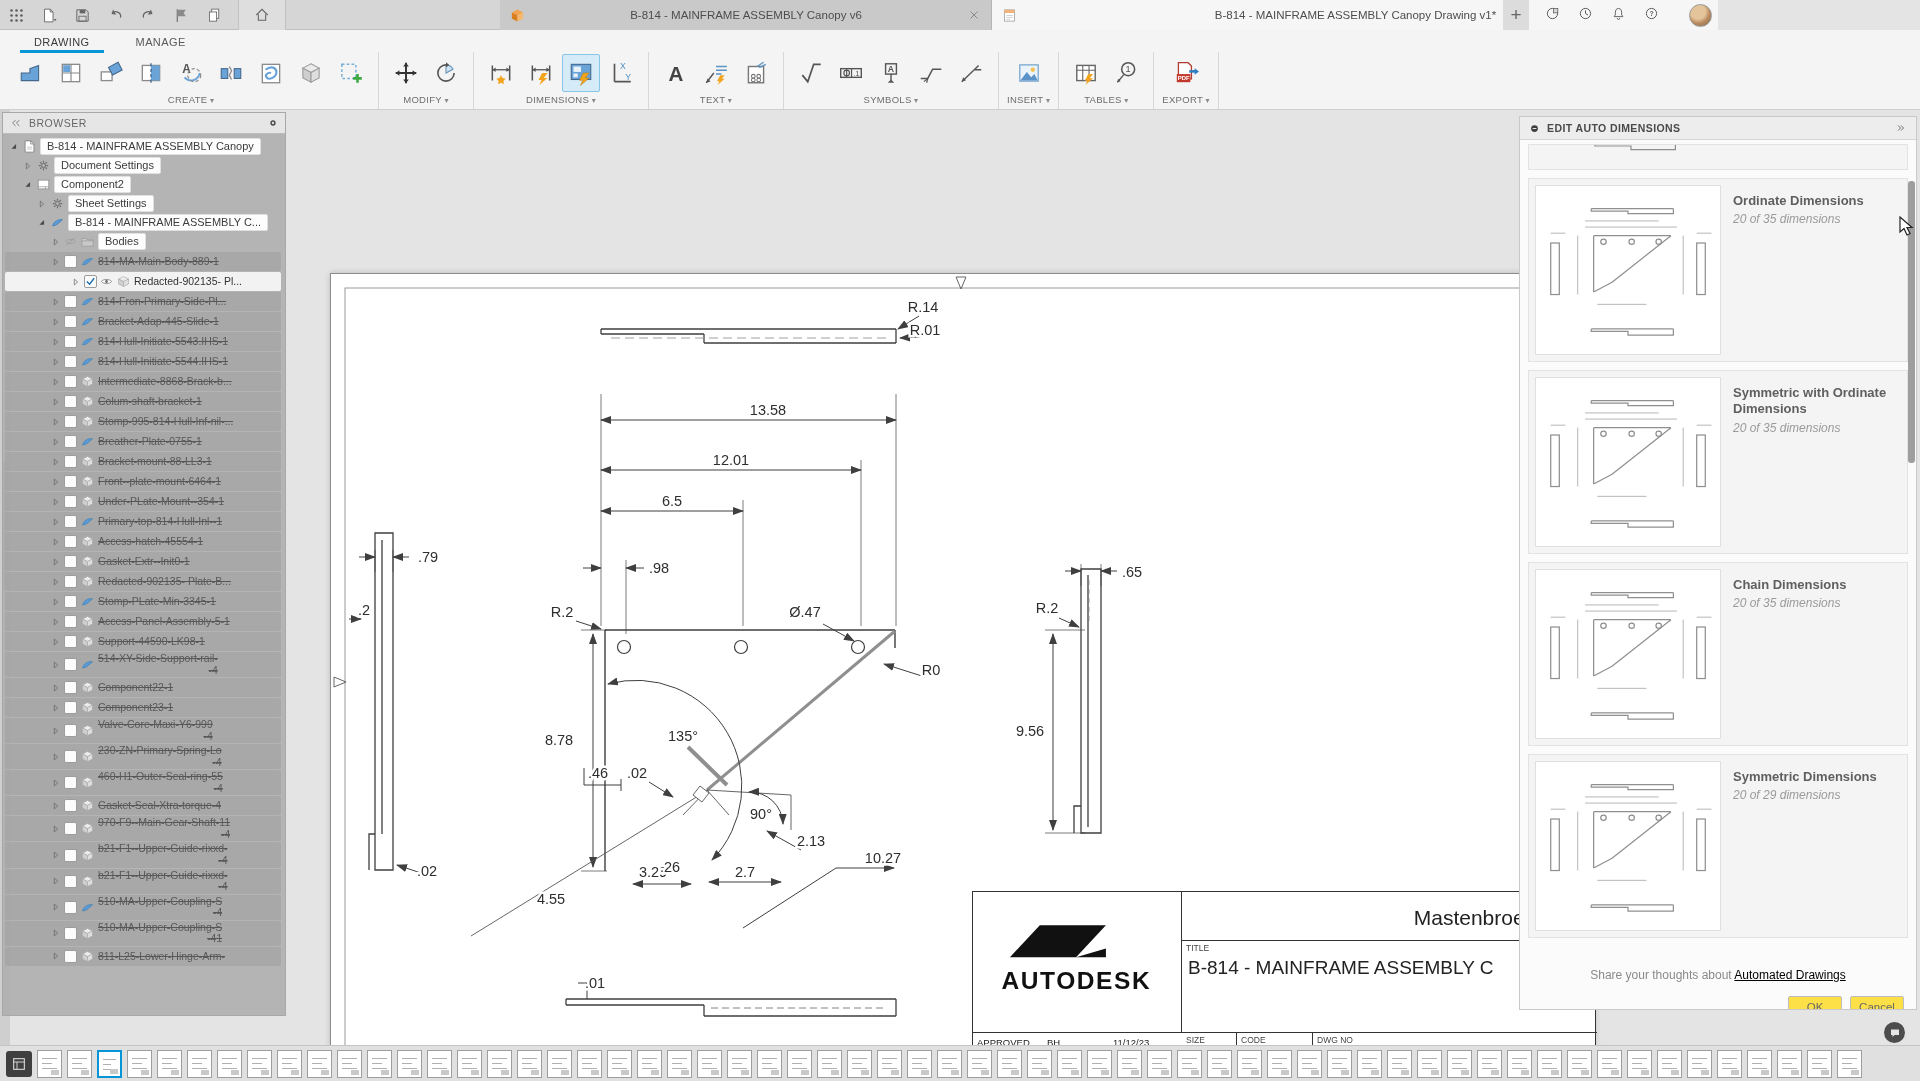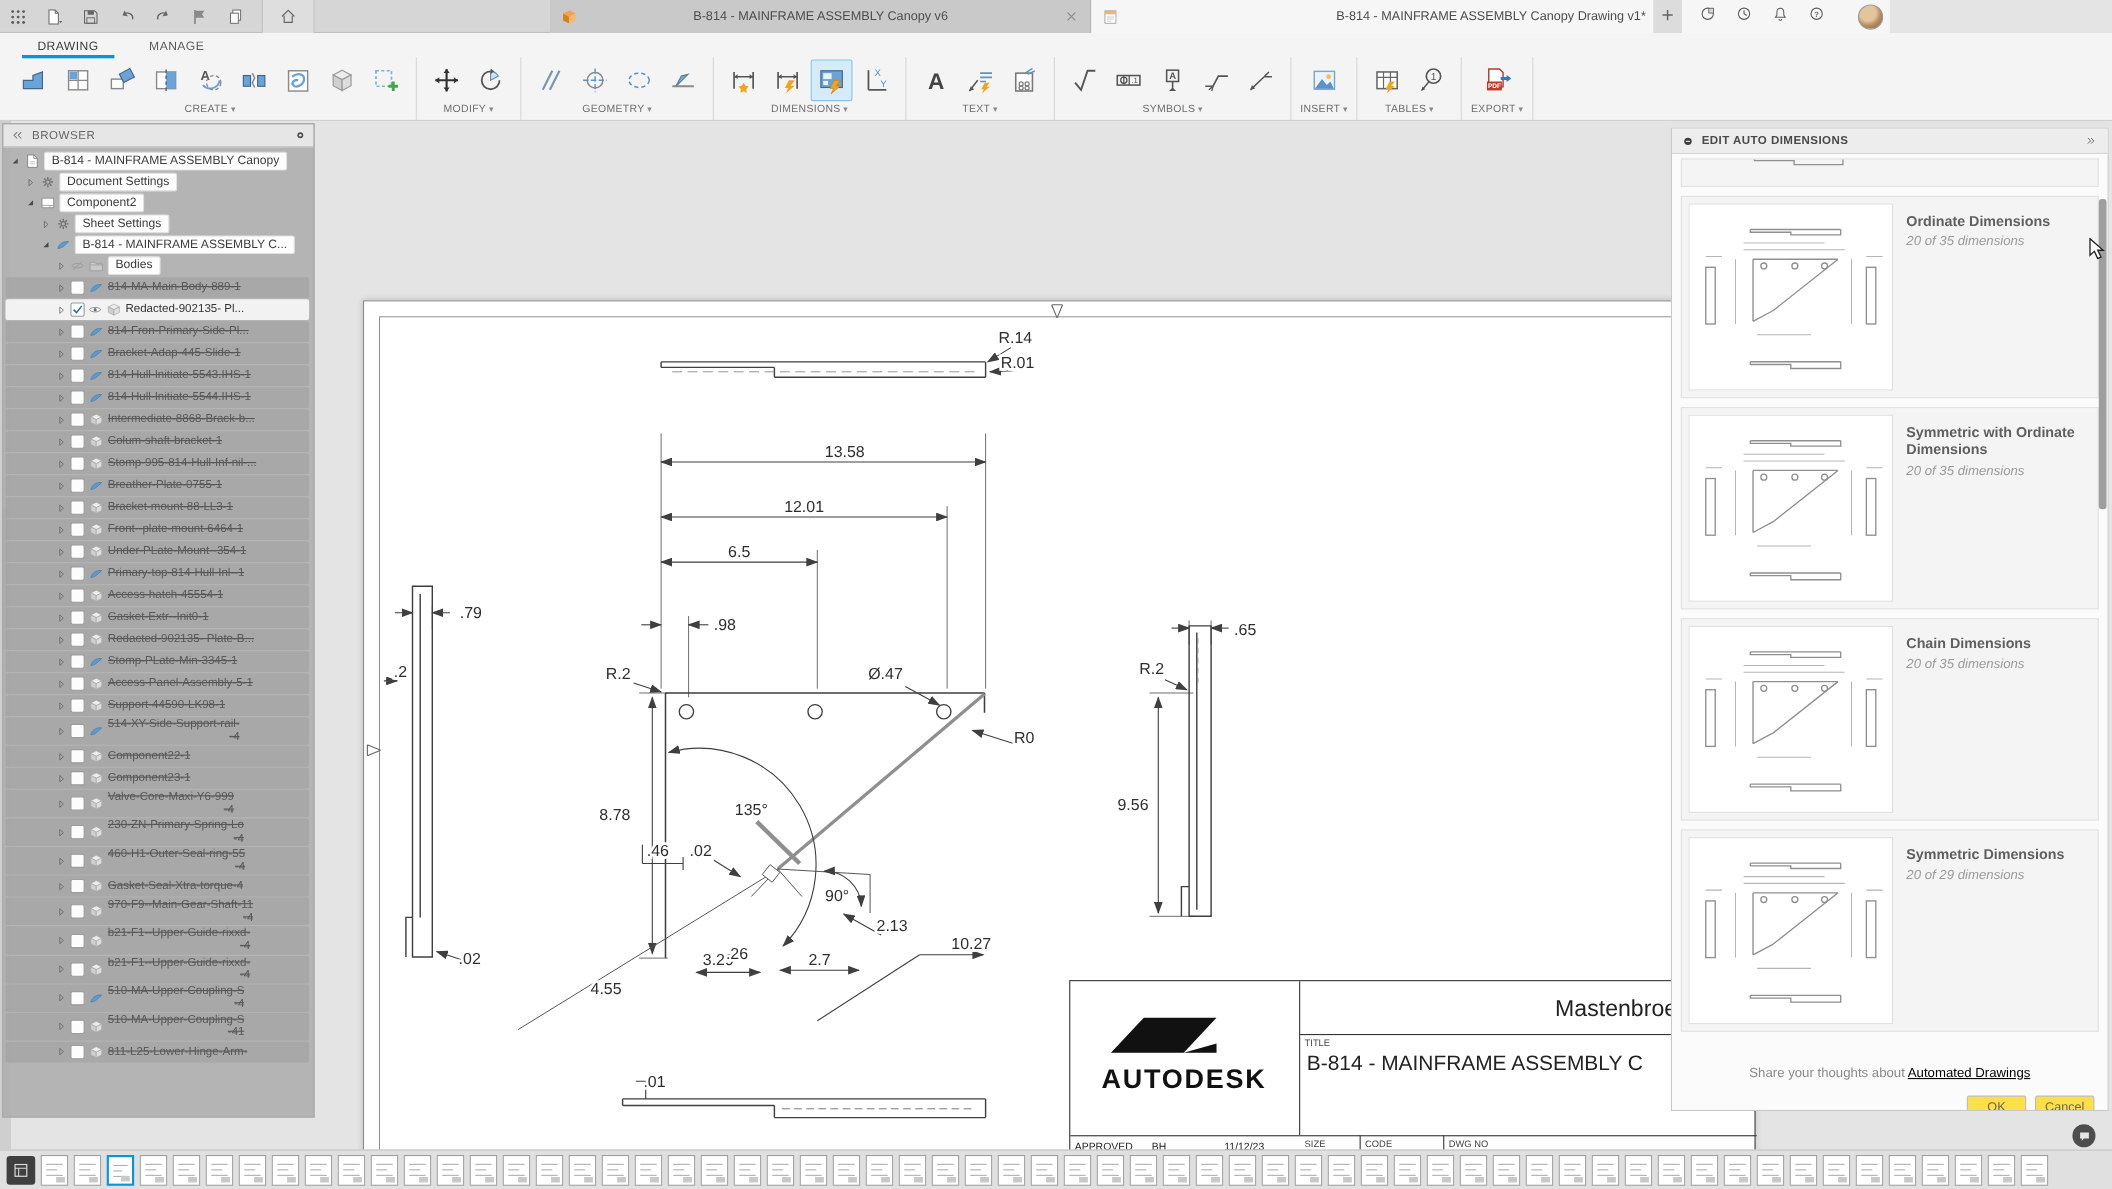--- a/index.html
+++ b/index.html
@@ -295,48 +295,20 @@
               <path d="M12 2 l3 2.5 -3 2.5 z" fill="#555"></path>
             </svg>
           </div>
         </div>
         <div class="glabel">MODIFY</div>
       </div>
       <div class="rgroup">
         <div class="icons">
           <div class="rbtn">
             <svg class="ic" viewBox="0 0 24 24">
-              <path d="M5 20 L13 4" stroke="#7a96ad" stroke-width="1.8"></path>
-              <path d="M11 20 L19 4" stroke="#7a96ad" stroke-width="1.8"></path>
-            </svg>
-          </div>
-          <div class="rbtn">
-            <svg class="ic" viewBox="0 0 24 24">
-              <circle cx="12" cy="12" r="6.5" fill="none" stroke="#8a8a8a" stroke-width="1.3"></circle>
-              <path d="M12 2 V22 M2 12 H22" stroke="#5b94c4" stroke-width="1.2" stroke-dasharray="4.5,2"></path>
-            </svg>
-          </div>
-          <div class="rbtn">
-            <svg class="ic" viewBox="0 0 24 24">
-              <ellipse cx="12" cy="12" rx="8.5" ry="6" fill="none" stroke="#5b94c4" stroke-width="1.3" stroke-dasharray="3.5,2.5"></ellipse>
-            </svg>
-          </div>
-          <div class="rbtn">
-            <svg class="ic" viewBox="0 0 24 24">
-              <path d="M3 17 H21" stroke="#8a8a8a" stroke-width="1.5"></path>
-              <path d="M6 17 L16 7 l-5.5 1.5 z" fill="#7fb2d9" stroke="#55819f" stroke-width="1"></path>
-            </svg>
-          </div>
-        </div>
-        <div class="glabel">GEOMETRY</div>
-      </div>
-      <div class="rgroup">
-        <div class="icons">
-          <div class="rbtn">
-            <svg class="ic" viewBox="0 0 24 24">
               <path d="M4 5 V19 M20 5 V19" stroke="#555" stroke-width="1.4"></path>
               <path d="M4 9 H20" stroke="#555" stroke-width="1.2"></path>
               <path d="M4 9 l3-2 v4 z M20 9 l-3-2 v4 z" fill="#555"></path>
               <path d="M12 14 l1.4 2.6 2.9.6 -2 2.2 .3 3 -2.6-1.3 -2.6 1.3 .3-3 -2-2.2 2.9-.6 z" fill="#f2a41d"></path>
             </svg>
           </div>
           <div class="rbtn">
             <svg class="ic" viewBox="0 0 24 24">
               <path d="M4 5 V19 M20 5 V19" stroke="#555" stroke-width="1.4"></path>
               <path d="M4 9 H20" stroke="#555" stroke-width="1.2"></path>
@@ -778,21 +750,21 @@
           </svg>
         </span>
         <span class="cbox"></span>
         <span class="nicon">
           <svg class="ic" viewBox="0 0 24 24">
             <path d="M4 17.5 C6 10 13 6.5 20 7.5 L14 13 C11 16 7 17.5 4 17.5 Z" fill="#5b9bd5" stroke="#3f7fae" stroke-width="1"></path>
           </svg>
         </span>
         <span class="ilabel">814-MA-Main-Body-889-1</span>
       </div>
-      <div class="trow itemrow lit" style="padding-left: 46px;">
+      <div class="trow itemrow lit" style="padding-left: 66px;">
         <span class="caret">
           <svg class="ic" viewBox="0 0 24 24">
             <path d="M8 5 L16 12 L8 19 Z" fill="none" stroke="#5e5e5e" stroke-width="1.6"></path>
           </svg>
         </span>
         <span class="cbox">
           <svg class="ic" viewBox="0 0 24 24">
             <path d="M4 12 L10 18 L20 5" fill="none" stroke="#1b6fae" stroke-width="3"></path>
           </svg>
         </span>

